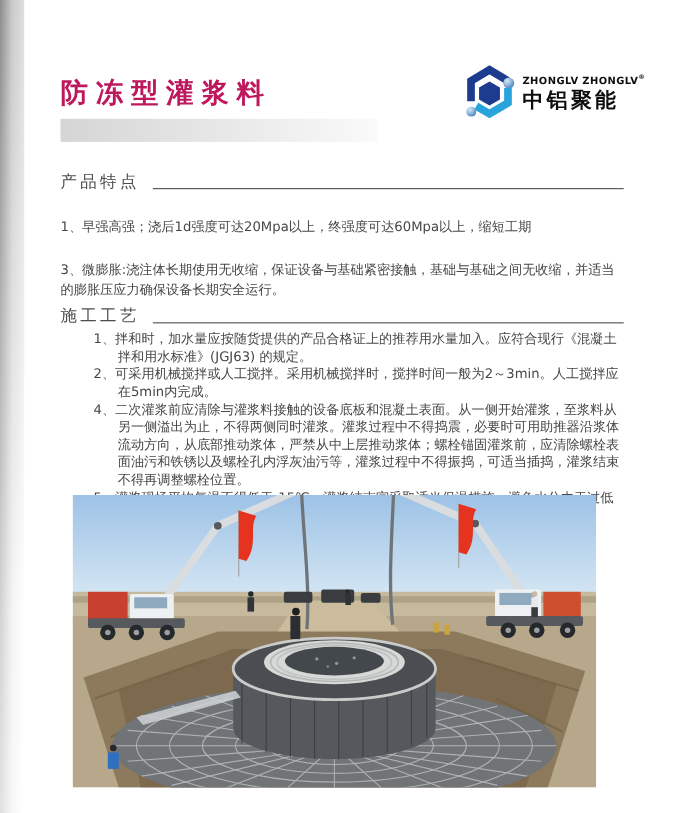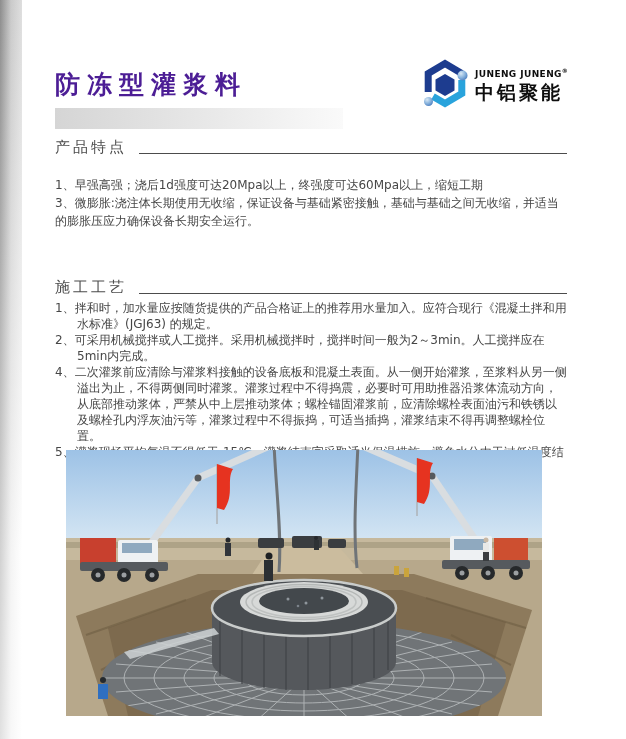--- a/index.html
+++ b/index.html
@@ -13,39 +13,39 @@
     background:linear-gradient(to right,rgba(70,70,70,.55),rgba(130,130,130,.20) 50%,rgba(255,255,255,0));
     pointer-events:none;
   }
   .edge-shadow::after{
     content:'';position:absolute;inset:0;
     background:linear-gradient(to bottom,rgba(90,90,90,.20),rgba(255,255,255,.55) 75%,rgba(255,255,255,.7));
   }
   
   .doc-title{
     position:absolute;left:55px;top:68px;font-size:25px;font-weight:bold;
-    color:#4c1d95;letter-spacing:7px;white-space:nowrap;
+    color:#be185d;letter-spacing:7px;white-space:nowrap;
   }
   .title-bar{
     position:absolute;left:55px;top:108px;width:288px;height:21px;
     background:linear-gradient(to right,#d5d5d5,#e9e9e9 55%,#fafafa);
   }
   
   .logo{position:absolute;left:422px;top:57px;display:flex;align-items:center;gap:7px;}
   .logo-text{display:flex;flex-direction:column;line-height:1.1;}
   .logo-en{font-size:9px;font-weight:bold;color:#0e0e0e;letter-spacing:.4px;white-space:nowrap;}
   .logo-en sup{font-size:6px;vertical-align:super;}
-  .logo-cn{font-size:19px;font-weight:bold;color:#0e0e0e;letter-spacing:3px;margin-top:2px;white-space:nowrap;}
+  .logo-cn{font-size:19px;font-weight:bold;color:#0e0e0e;letter-spacing:3px;margin-top:2px;white-space:nowrap;font-family:Liberation Serif, serif;}
   
   .sec-head{position:absolute;left:55px;width:512px;display:flex;align-items:flex-end;}
   .sec-title{font-size:15px;color:#4d4d4d;letter-spacing:3px;font-weight:500;white-space:nowrap;}
   .sec-rule{flex:1;border-bottom:1px solid #4c4c4c;margin:0 0 3px 12px;}
   .list{position:absolute;left:55px;width:513px;font-size:12px;color:#464646;}
-  .f-item{line-height:18px;}
-  .p-item{line-height:16px;padding-left:22px;text-indent:-22px;}
+  .f-item{line-height:18px;margin-top:21px;}
+  .p-item{line-height:16px;padding-left:22px;text-indent:-22px;margin-left:30px;}
   
   .photo{position:absolute;left:66px;top:450px;width:476px;height:266px;}
   .photo svg{display:block;width:100%;height:100%;}
 </style>
 </head>
 <body>
 
 <div class="page">
 
   <div class="edge-shadow"></div>
@@ -64,26 +64,26 @@
           </radialGradient>
         </defs>
         <path d="M6.2,35 L6.2,16.5 L23,6.5 L39.8,16.5" fill="none" stroke="#1d3c8f" stroke-width="7"></path>
         <path d="M39.8,23 L39.8,36.5 L23,46.5 L11,39.5" fill="none" stroke="#29a3dc" stroke-width="7"></path>
         <polygon points="23,17 32.5,22.5 32.5,33.5 23,39 13.5,33.5 13.5,22.5" fill="#1d3c8f"></polygon>
         <circle cx="40.5" cy="18.5" r="5" fill="url(#sph)"></circle>
         <circle cx="6.5" cy="44.5" r="4.5" fill="url(#sph)"></circle>
       </svg>
     </span>
     <span class="logo-text">
-      <span class="logo-en"><span>JUNENG JUNENG</span><sup>®</sup></span>
+      <span class="logo-en"><span>ZHONGLV ZHONGLV</span><sup>®</sup></span>
       <span class="logo-cn">中铝聚能</span>
     </span>
   </div>
 
-  <div class="sec-head" style="top:138px;">
+  <div class="sec-head" style="top:156px;">
     <span class="sec-title">产品特点</span>
     <span class="sec-rule"></span>
   </div>
   <div class="list" style="top:176px;">
     <div class="f-item">1、早强高强；浇后1d强度可达20Mpa以上，终强度可达60Mpa以上，缩短工期</div>
     <div class="f-item">3、微膨胀:浇注体长期使用无收缩，保证设备与基础紧密接触，基础与基础之间无收缩，并适当的膨胀压应力确保设备长期安全运行。</div>
   </div>
 
   <div class="sec-head" style="top:278px;">
     <span class="sec-title">施工工艺</span>

